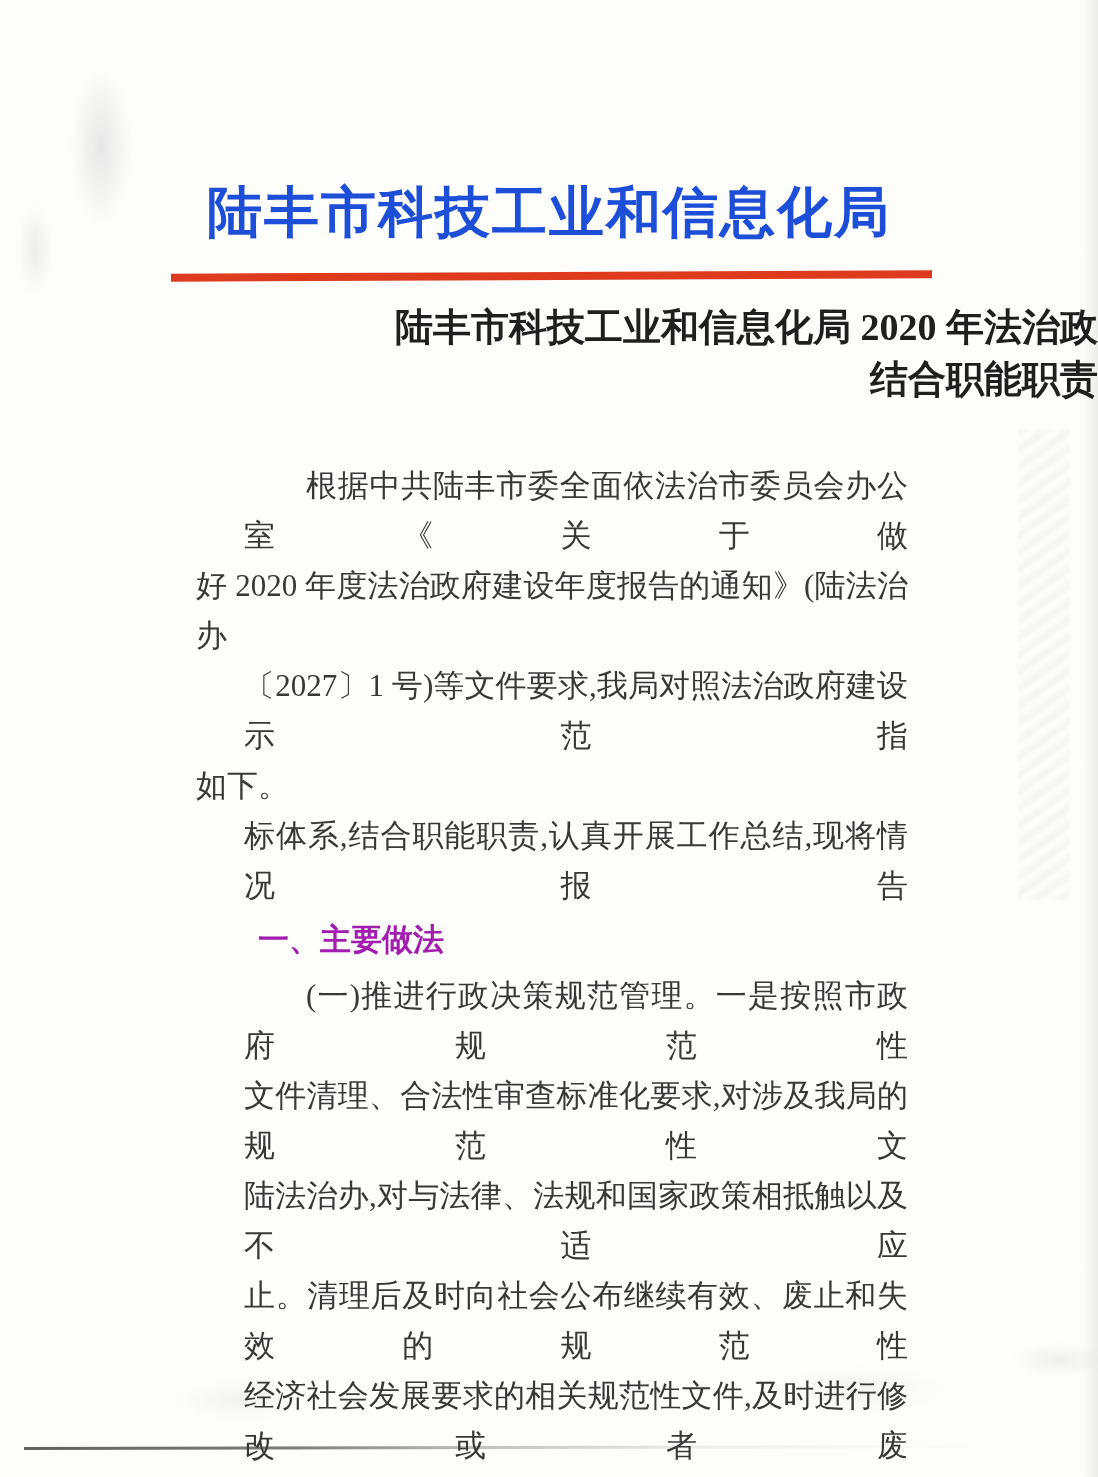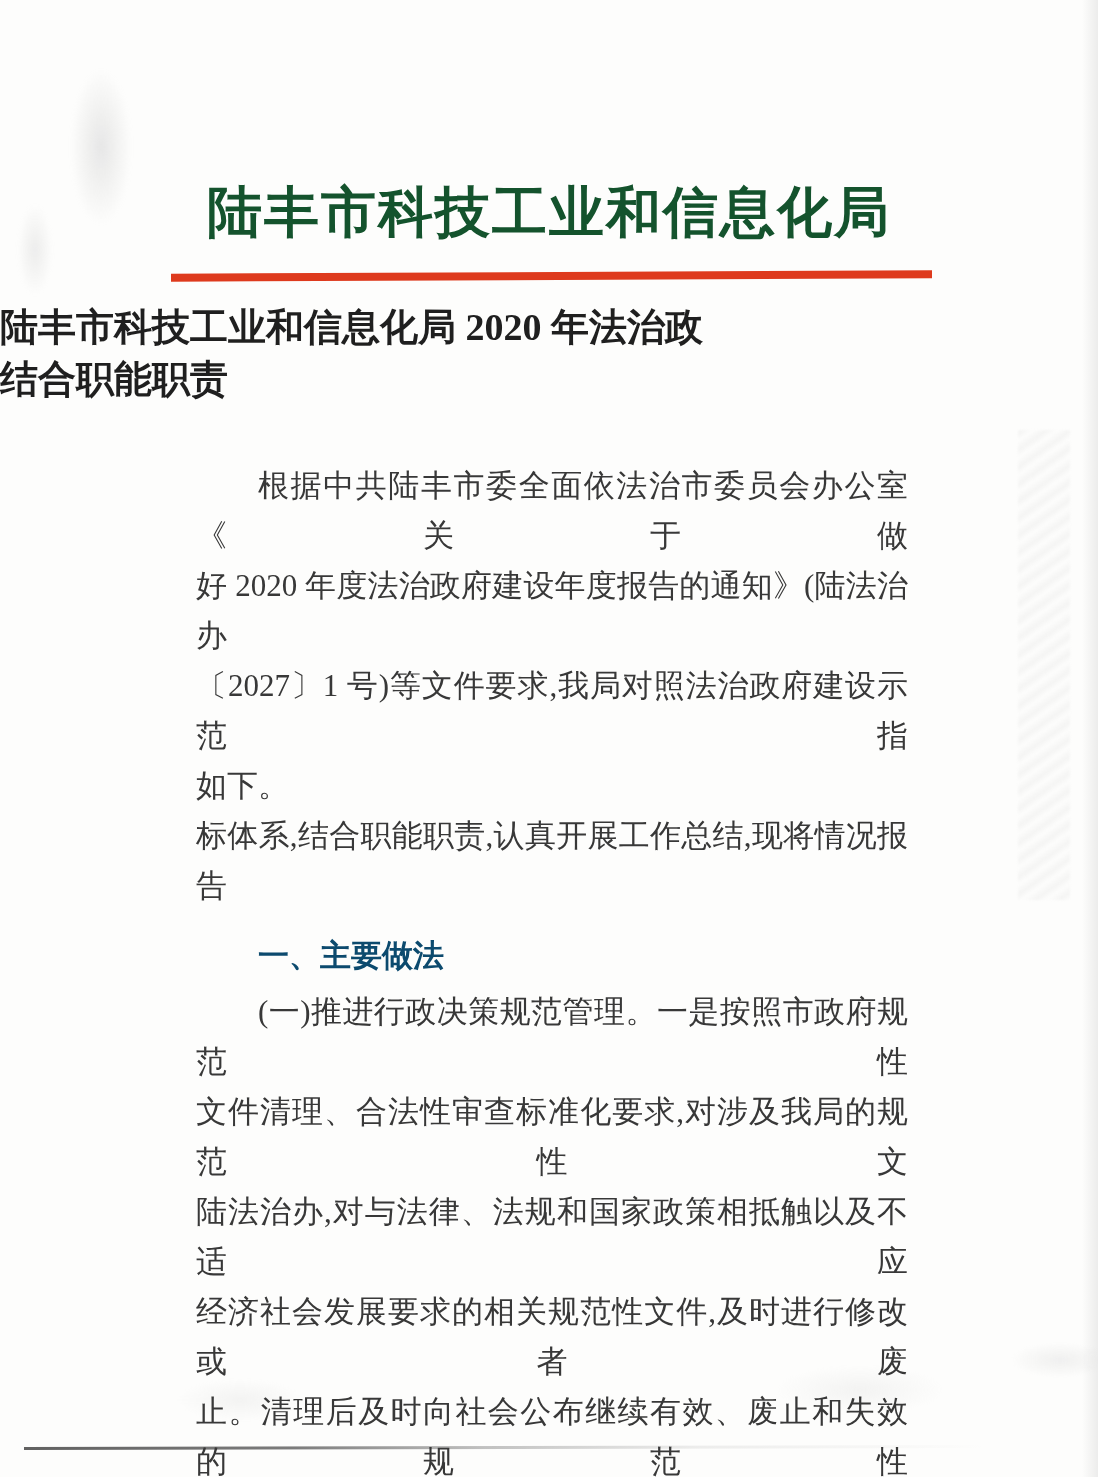--- a/index.html
+++ b/index.html
@@ -37,21 +37,21 @@
     height: 8px;
     transform: rotate(-0.25deg);
   }
 
   
   .doc-title {
     position: absolute;
     top: 301px;
     left: 0;
     right: 0;
-    text-align: left;
+    text-align: right;
     color: #1f1f1f;
     font-weight: 700;
     font-size: 38px;
     line-height: 52px;
   }
 
   
   .body-text {
     position: absolute;
     top: 461px;
@@ -59,28 +59,28 @@
     width: 712px;
     color: #383838;
     font-size: 31px;
     line-height: 50px;
   }
   .line {
     text-align: justify;
     text-align-last: left;
     white-space: normal;
   }
-  .line.fill { text-align-last: justify; }
+  .line.fill { text-align-last: justify; margin-left: 48px; }
   .line.indent { text-indent: 2em; }
   .section-heading {
     font-family: "Liberation Sans", "DejaVu Sans", sans-serif;
     font-weight: 700;
-    color: #0c4a6e;
+    color: #a21caf;
     text-indent: 2em;
-    margin-top: 20px;
+    margin-top: 4px;
     line-height: 50px;
   }
   .para-2 { margin-top: 6px; }
 
   
   .artifact { position: absolute; pointer-events: none; }
   .smudge-top-left {
     left: 70px; top: 68px; width: 62px; height: 158px;
     background: radial-gradient(ellipse at center, rgba(190,190,190,0.35), rgba(190,190,190,0) 70%);
     border-radius: 50%;
@@ -130,21 +130,21 @@
 
 <div class="page">
 
   <div class="artifact smudge-top-left"></div>
   <div class="artifact smudge-left-edge"></div>
   <div class="artifact crease-right"></div>
   <div class="artifact right-edge-shadow"></div>
   <div class="artifact bottom-blotches"></div>
   <div class="artifact bottom-scan-line"></div>
 
-  <div class="letterhead" style="color: #14532d;">陆丰市科技工业和信息化局</div>
+  <div class="letterhead" style="color: #1d4ed8;">陆丰市科技工业和信息化局</div>
 
   <div class="red-rule" style="background: rgb(222, 58, 29);"></div>
 
   <div class="doc-title">
     <div>陆丰市科技工业和信息化局 2020 年法治政</div>
     <div>结合职能职责</div>
   </div>
 
   <div class="body-text">
     <div class="para-1">
@@ -154,19 +154,19 @@
         <div class="line">如下。</div>
         <div class="line fill">标体系,结合职能职责,认真开展工作总结,现将情况报告</div>
       </div>
 
     <div class="section-heading">一、主要做法</div>
 
     <div class="para-2">
         <div class="line indent fill">(一)推进行政决策规范管理。一是按照市政府规范性</div>
         <div class="line fill">文件清理、合法性审查标准化要求,对涉及我局的规范性文</div>
         <div class="line fill">陆法治办,对与法律、法规和国家政策相抵触以及不适应</div>
+        <div class="line fill">止。清理后及时向社会公布继续有效、废止和失效的规范性</div>
         <div class="line fill">经济社会发展要求的相关规范性文件,及时进行修改或者废</div>
-        <div class="line fill">止。清理后及时向社会公布继续有效、废止和失效的规范性</div>
         <div class="line fill">文件目录,未列入继续有效文件目录的规范性文件,不作为</div>
       </div>
   </div>
 
 </div>
 
 </body></html>

